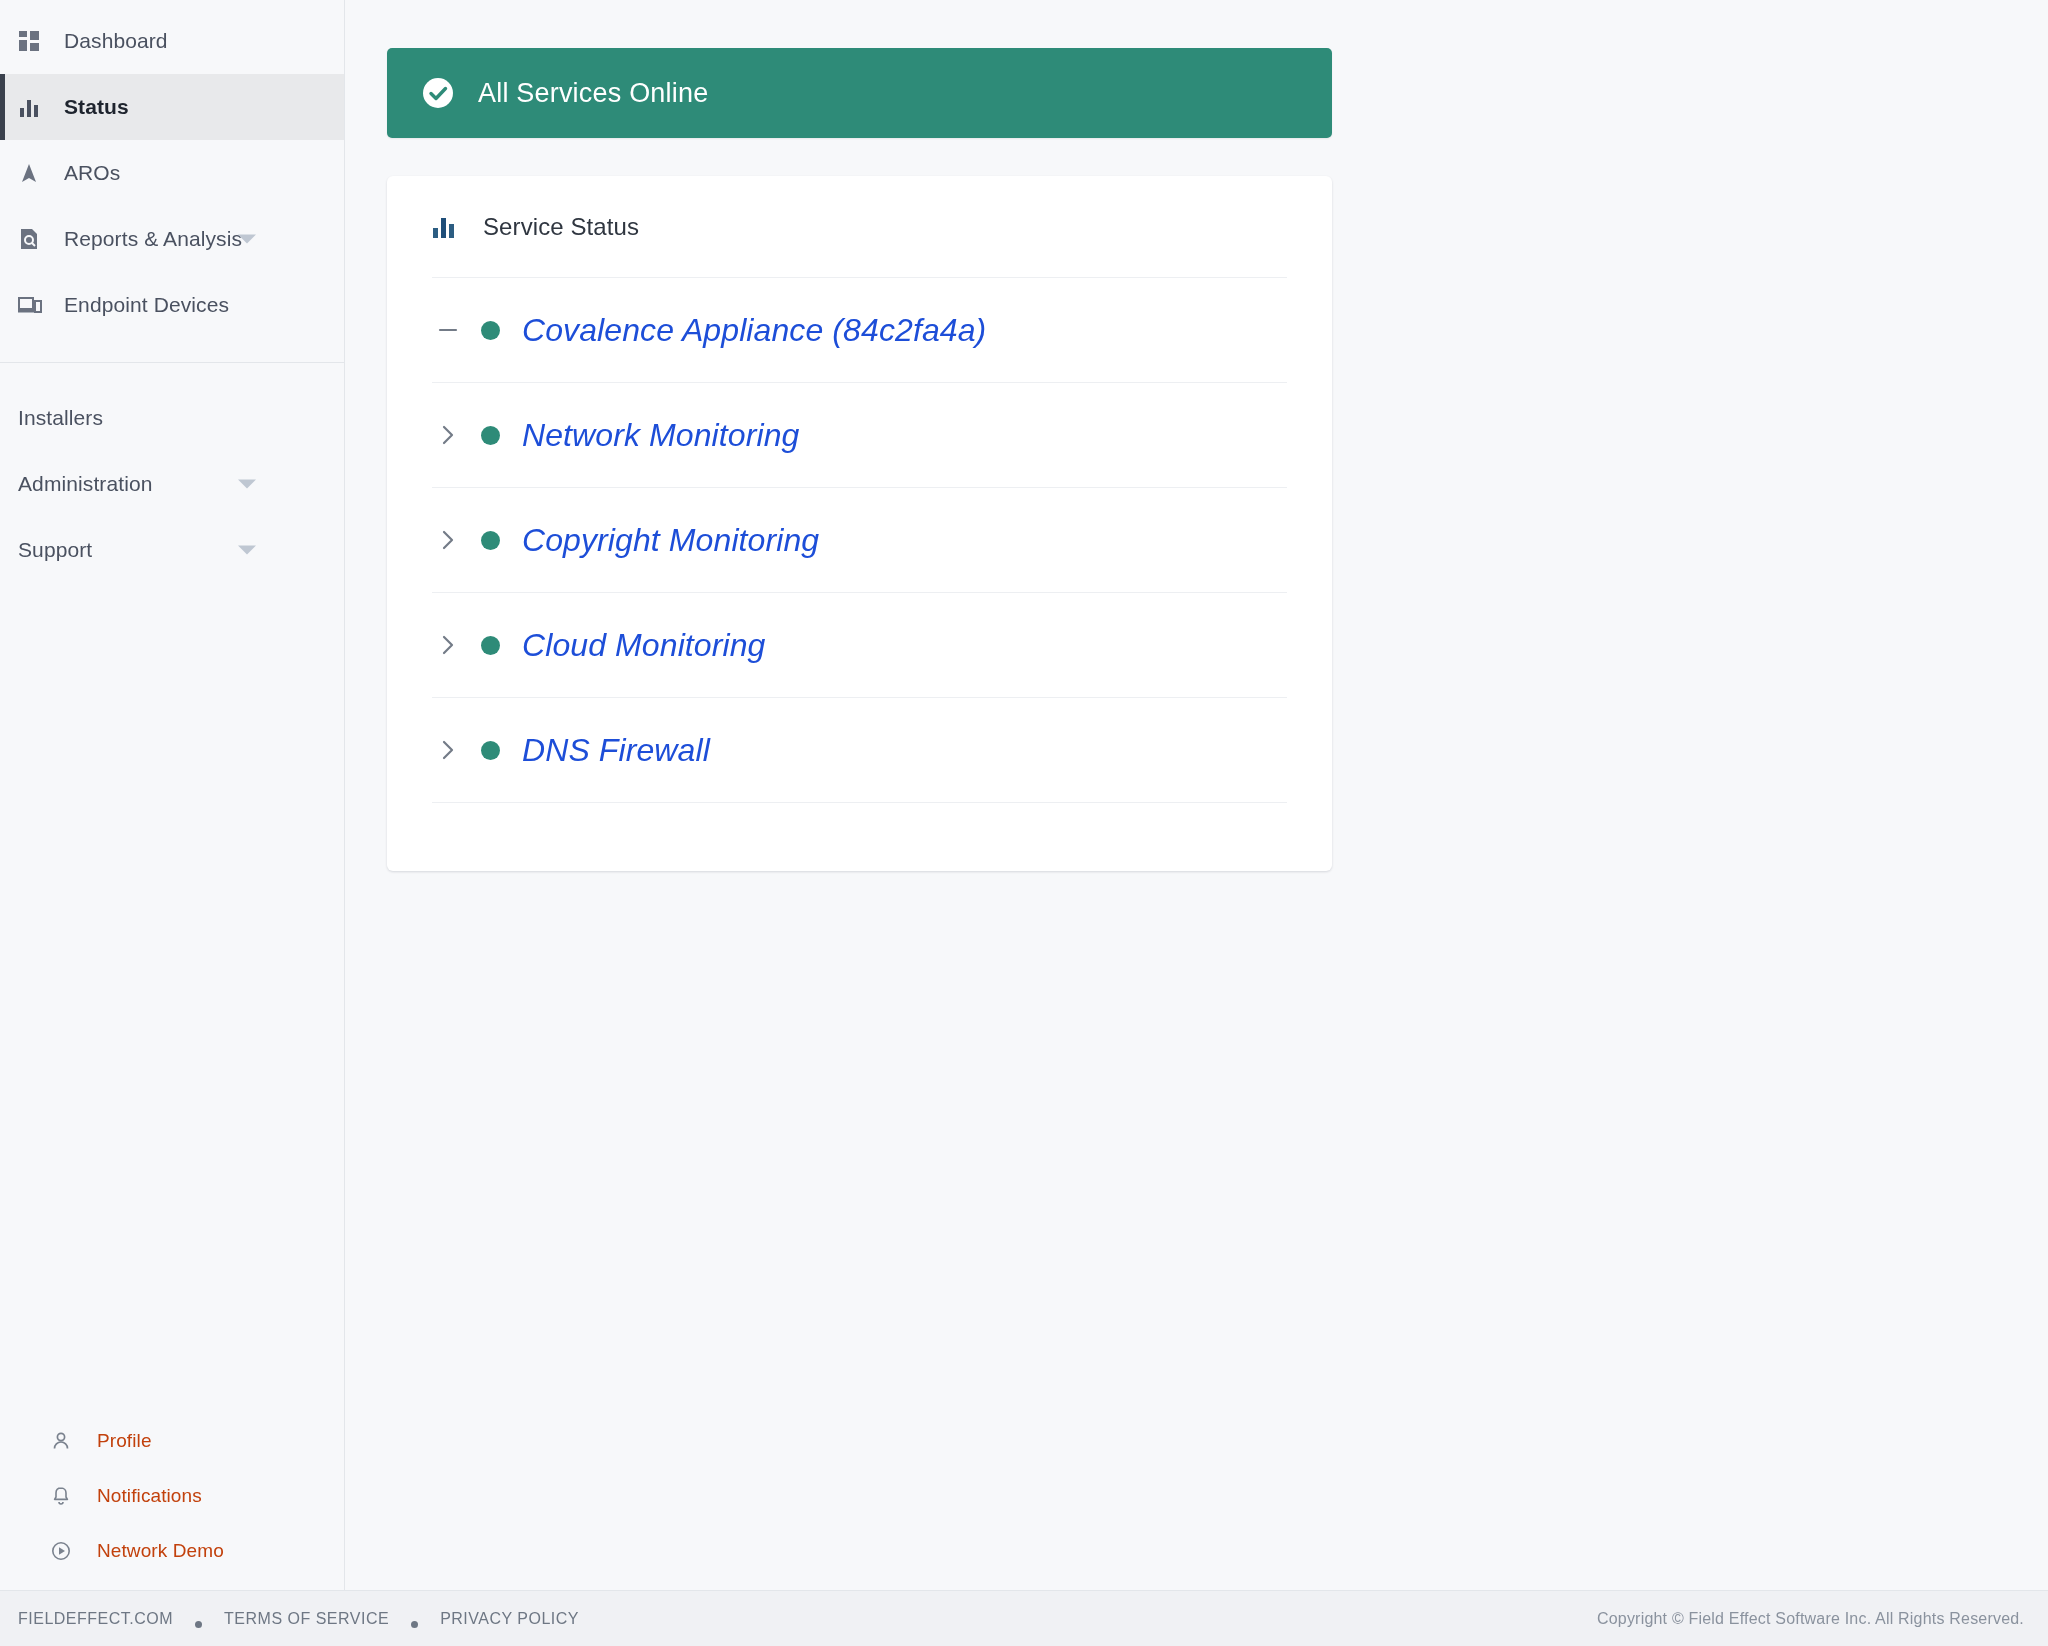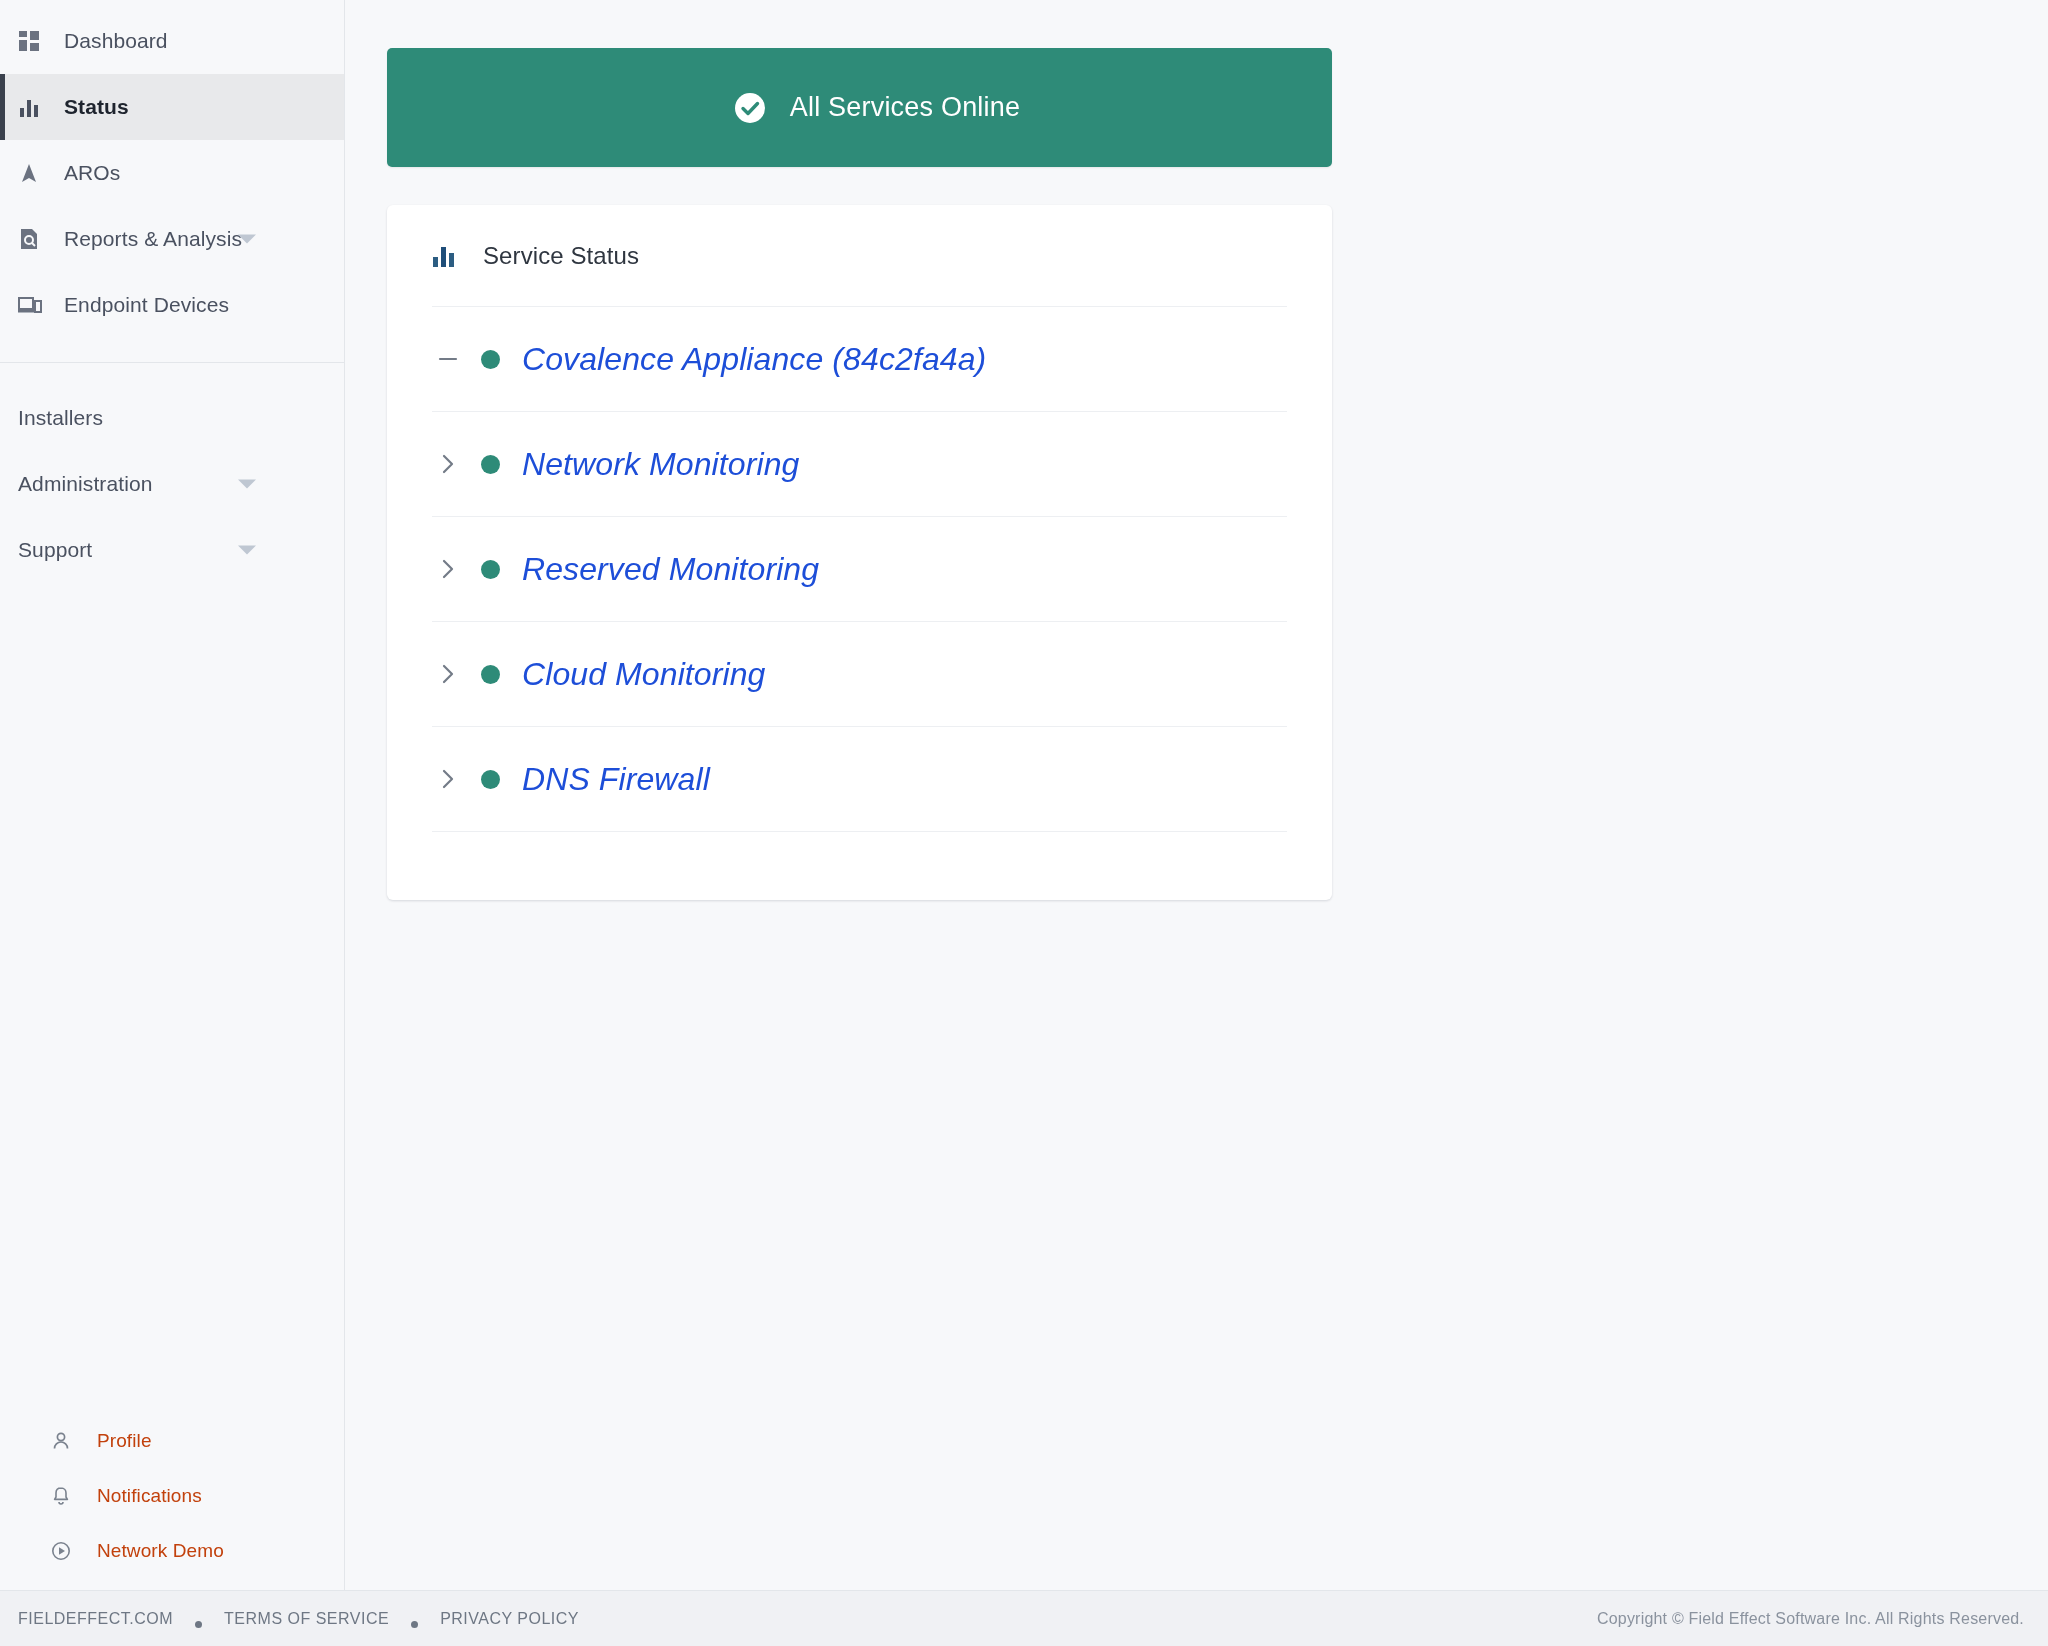--- a/index.html
+++ b/index.html
@@ -93,26 +93,25 @@
     flex:1 1 auto;
     background:#F7F8FA;
     padding:48px 0 0 42px;
     overflow:hidden;
   }
   .content-col { width:945px; }
 
   .banner {
     background:#2E8B78;
     border-radius:5px;
-    height:119px;
+    height:90px;
     display:flex;
     align-items:center;
     padding-left:33px;
     box-shadow:0 1px 2px rgba(0,0,0,.07);
-    justify-content:center;
   }
   .banner-ico {
     width:36px; height:36px;
     flex:0 0 36px;
     margin-right:22px;
     display:flex; align-items:center; justify-content:center;
   }
   .banner-text {
     color:#FFFFFF;
     font-size:27px;
@@ -359,21 +358,21 @@
             <span class="svc-name">Network Monitoring</span>
           </div>
 
           <div class="svc-row">
             <span class="svc-toggle">
               <svg width="22" height="22" viewBox="0 0 22 22">
                 <path d="M7 3 L15 11 L7 19" fill="none" stroke="#737B87" stroke-width="2.2" stroke-linecap="round" stroke-linejoin="round"></path>
               </svg>
             </span>
             <span class="svc-dot"></span>
-            <span class="svc-name">Reserved Monitoring</span>
+            <span class="svc-name">Copyright Monitoring</span>
           </div>
 
           <div class="svc-row">
             <span class="svc-toggle">
               <svg width="22" height="22" viewBox="0 0 22 22">
                 <path d="M7 3 L15 11 L7 19" fill="none" stroke="#737B87" stroke-width="2.2" stroke-linecap="round" stroke-linejoin="round"></path>
               </svg>
             </span>
             <span class="svc-dot"></span>
             <span class="svc-name">Cloud Monitoring</span>

